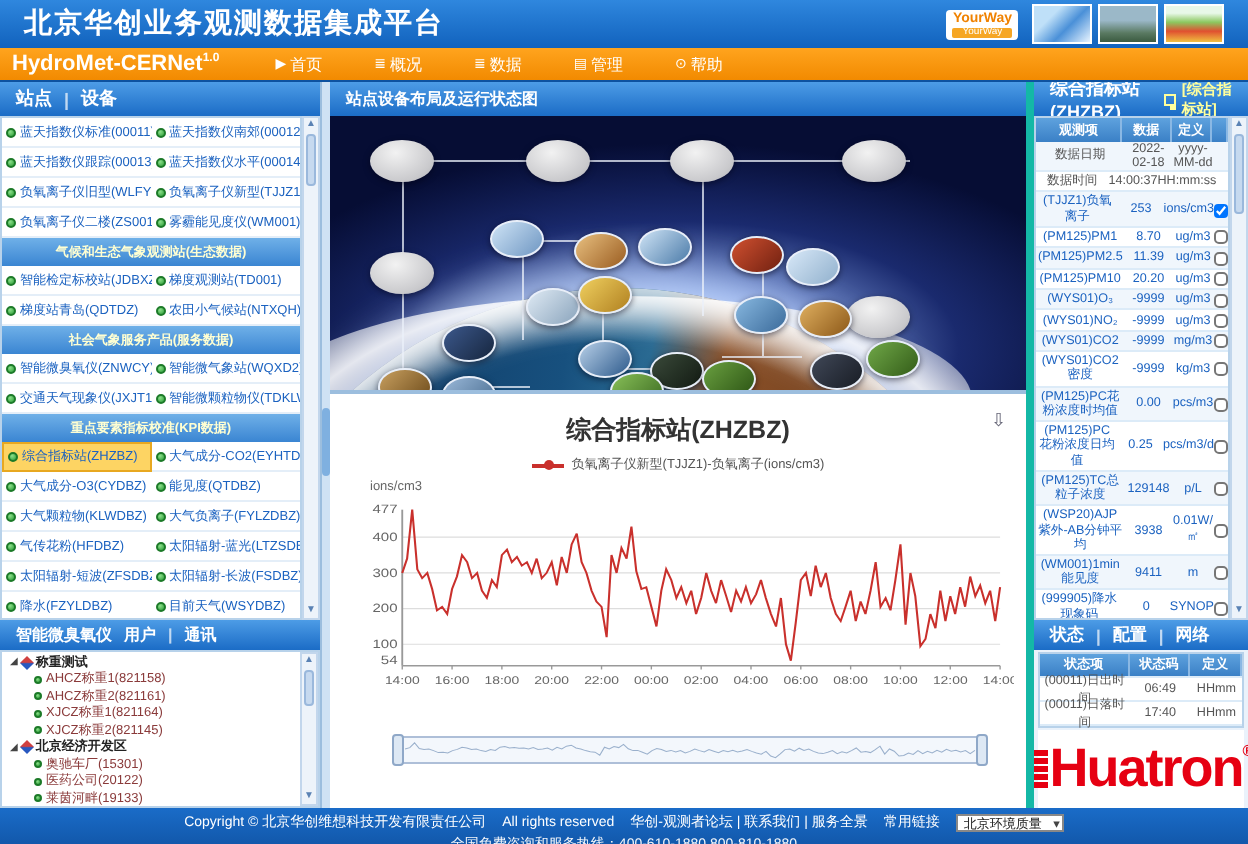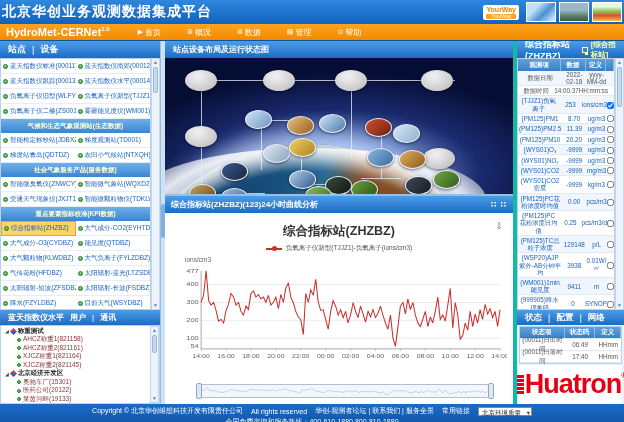--- a/index.html
+++ b/index.html
@@ -1,19 +1,19 @@
 <!DOCTYPE html>
 <html><head>
 <meta charset="utf-8">
 <style>
   *{margin:0;padding:0;box-sizing:border-box;}
   html,body{width:624px;height:422px;overflow:hidden;}
   body{font-family:"Liberation Sans","DejaVu Sans",sans-serif;background:#dce8f4;position:relative;font-size:8px;}
   
-  .topbar{height:24px;background:linear-gradient(#2f87de,#1162bd);display:flex;align-items:center;padding:0 2px;color:#fff;}
+  .topbar{height:24px;background:linear-gradient(#2f87de,#1162bd);display:flex;align-items:center;padding:0 12px;color:#fff;}
   .topbar .title{font-size:14px;font-weight:bold;letter-spacing:1px;flex:1;}
   .yourway{background:#fff;border-radius:2px;padding:1px 3px;margin-right:4px;text-align:center;line-height:1;}
   .yourway .yw1{color:#f08200;font-size:7px;font-weight:bold;display:block;}
   .yourway .yw2{color:#f6a623;font-size:5px;display:block;background:#f6a623;color:#fff;border-radius:1px;margin-top:1px;}
   .thumb{width:30px;height:20px;border:1px solid #fff;margin-left:3px;display:inline-block;}
   .thumb.t1{background:linear-gradient(135deg,#bfe0f8 30%,#4a90d8 60%,#e8f4ff);}
   .thumb.t2{background:linear-gradient(180deg,#9bb8c8 40%,#5a7a62 75%,#3a5a40);}
   .thumb.t3{background:linear-gradient(180deg,#e8f8e8 20%,#8cc860 45%,#e05030 70%,#f0c040);}
   
   .navbar{height:16px;background:linear-gradient(#ffa41e,#f28a00);display:flex;align-items:center;color:#fff;padding:0 6px;}
@@ -288,21 +288,21 @@
         </div>
       </div>
       <div class="sbar">
           <span class="ar">▲</span>
           <span class="thumb-v"></span>
           <span class="sp"></span>
           <span class="ar">▼</span>
         </div>
     </div>
     <div class="panel-hd" style="height:15px;font-size:8px;">
-      <span>蓝天指数仪水平</span>
+      <span>智能微臭氧仪</span>
       <span>用户</span>
       <span class="dv">|</span>
       <span>通讯</span>
     </div>
     <div class="treewrap">
       <div class="tree">
         <div class="tnode">
             <span class="tw">◢</span>
             <span class="diam"></span>
             <span>称重测试</span>
@@ -398,24 +398,20 @@
         <div class="pnode" style="left:228px;top:66px;background:linear-gradient(135deg,#d8e8f8,#90b0cc);"></div>
         <div class="pnode" style="left:234px;top:92px;background:linear-gradient(135deg,#e0b060,#8c5818);"></div>
         <div class="pnode" style="left:240px;top:118px;background:linear-gradient(135deg,#404858,#181c24);"></div>
         <div class="pnode" style="left:268px;top:112px;background:linear-gradient(135deg,#70a848,#335c18);"></div>
         <div class="pnode" style="left:24px;top:126px;background:linear-gradient(135deg,#c8a060,#6a4818);"></div>
         <div class="pnode" style="left:56px;top:130px;background:linear-gradient(135deg,#9ab8d8,#44688c);"></div>
         <div class="pnode" style="left:140px;top:128px;background:linear-gradient(135deg,#88c058,#3a6820);"></div>
       </div>
     </div>
     <div class="chart-panel">
-      <div class="chart-hd">
-        <span>综合指标站(ZHZBZ)(123)24小时曲线分析</span>
-        <span class="xic">∷ ∷</span>
-      </div>
       <div class="chart-body">
         <span class="dl">⇩</span>
         <div class="c-title">综合指标站(ZHZBZ)</div>
         <div class="c-legend">
             <span class="lmark"></span>
             <span>负氧离子仪新型(TJJZ1)-负氧离子(ions/cm3)</span>
           </div>
         <div class="c-ylab">ions/cm3</div>
         <svg id="chart-svg" width="100%" height="112" viewBox="0 0 290 120" preserveAspectRatio="none">
             <text x="24" y="91.32173913043478" text-anchor="end" font-size="6.5" fill="#666">54</text>

